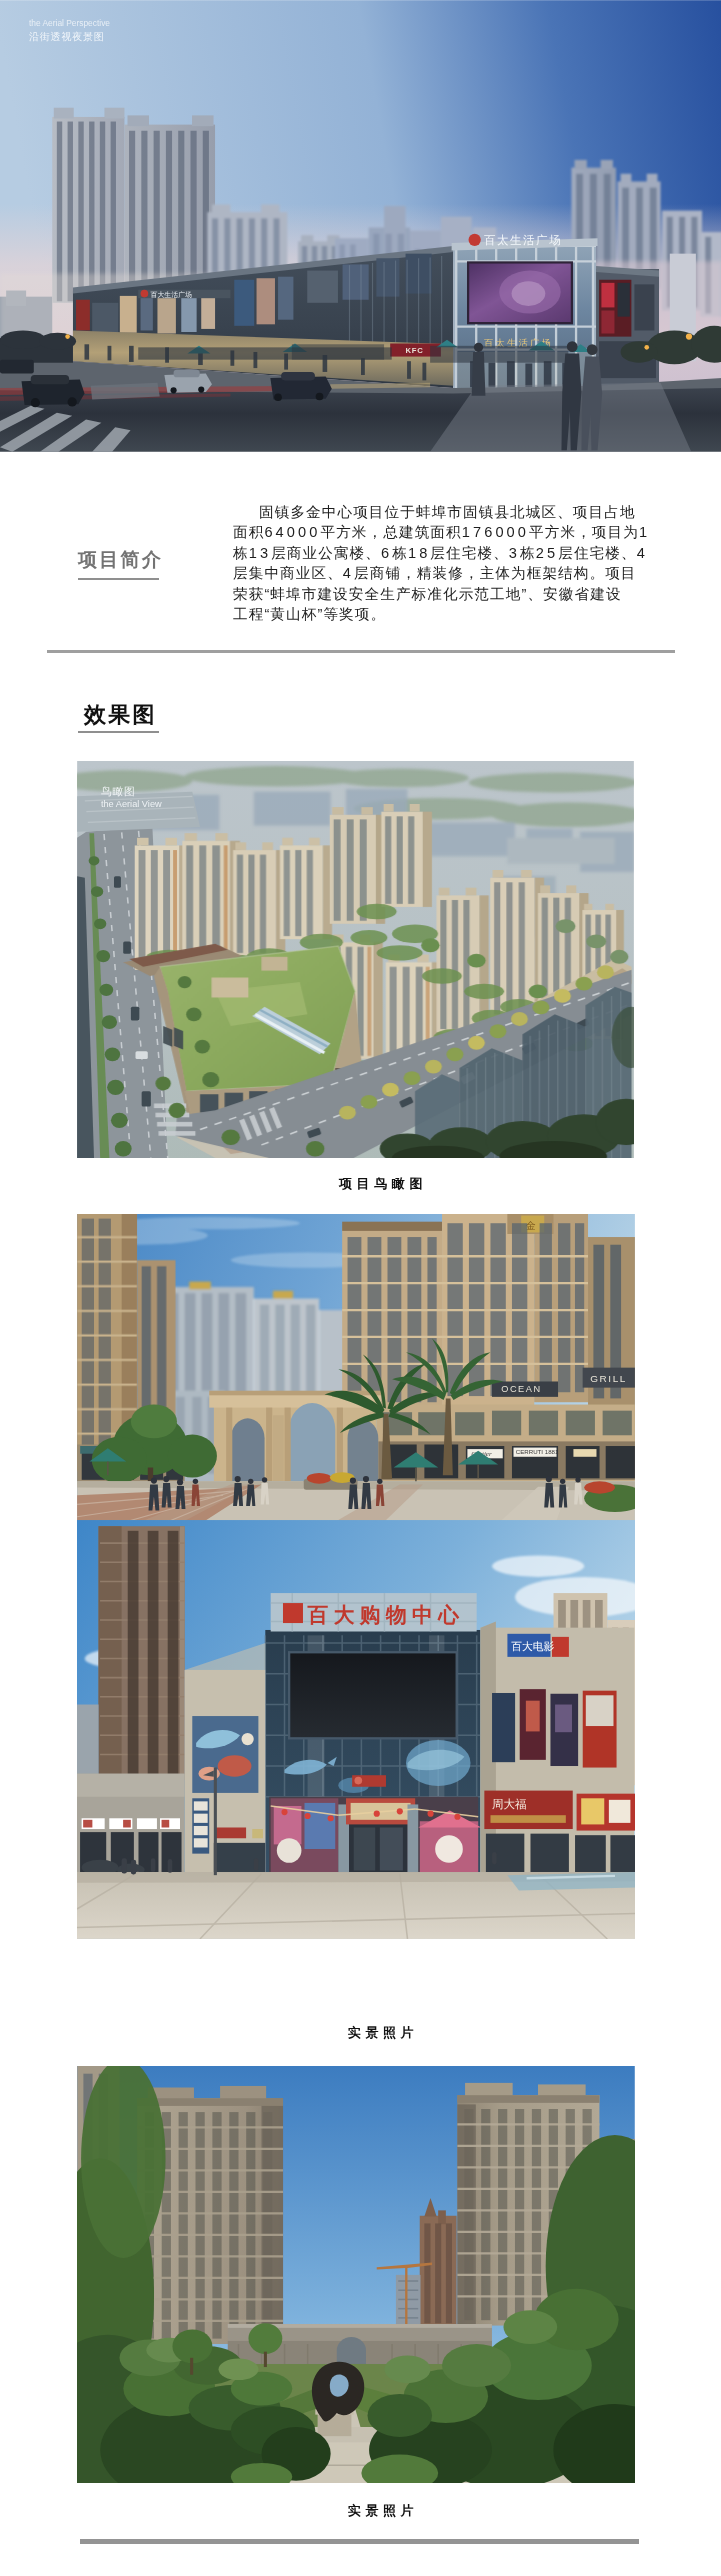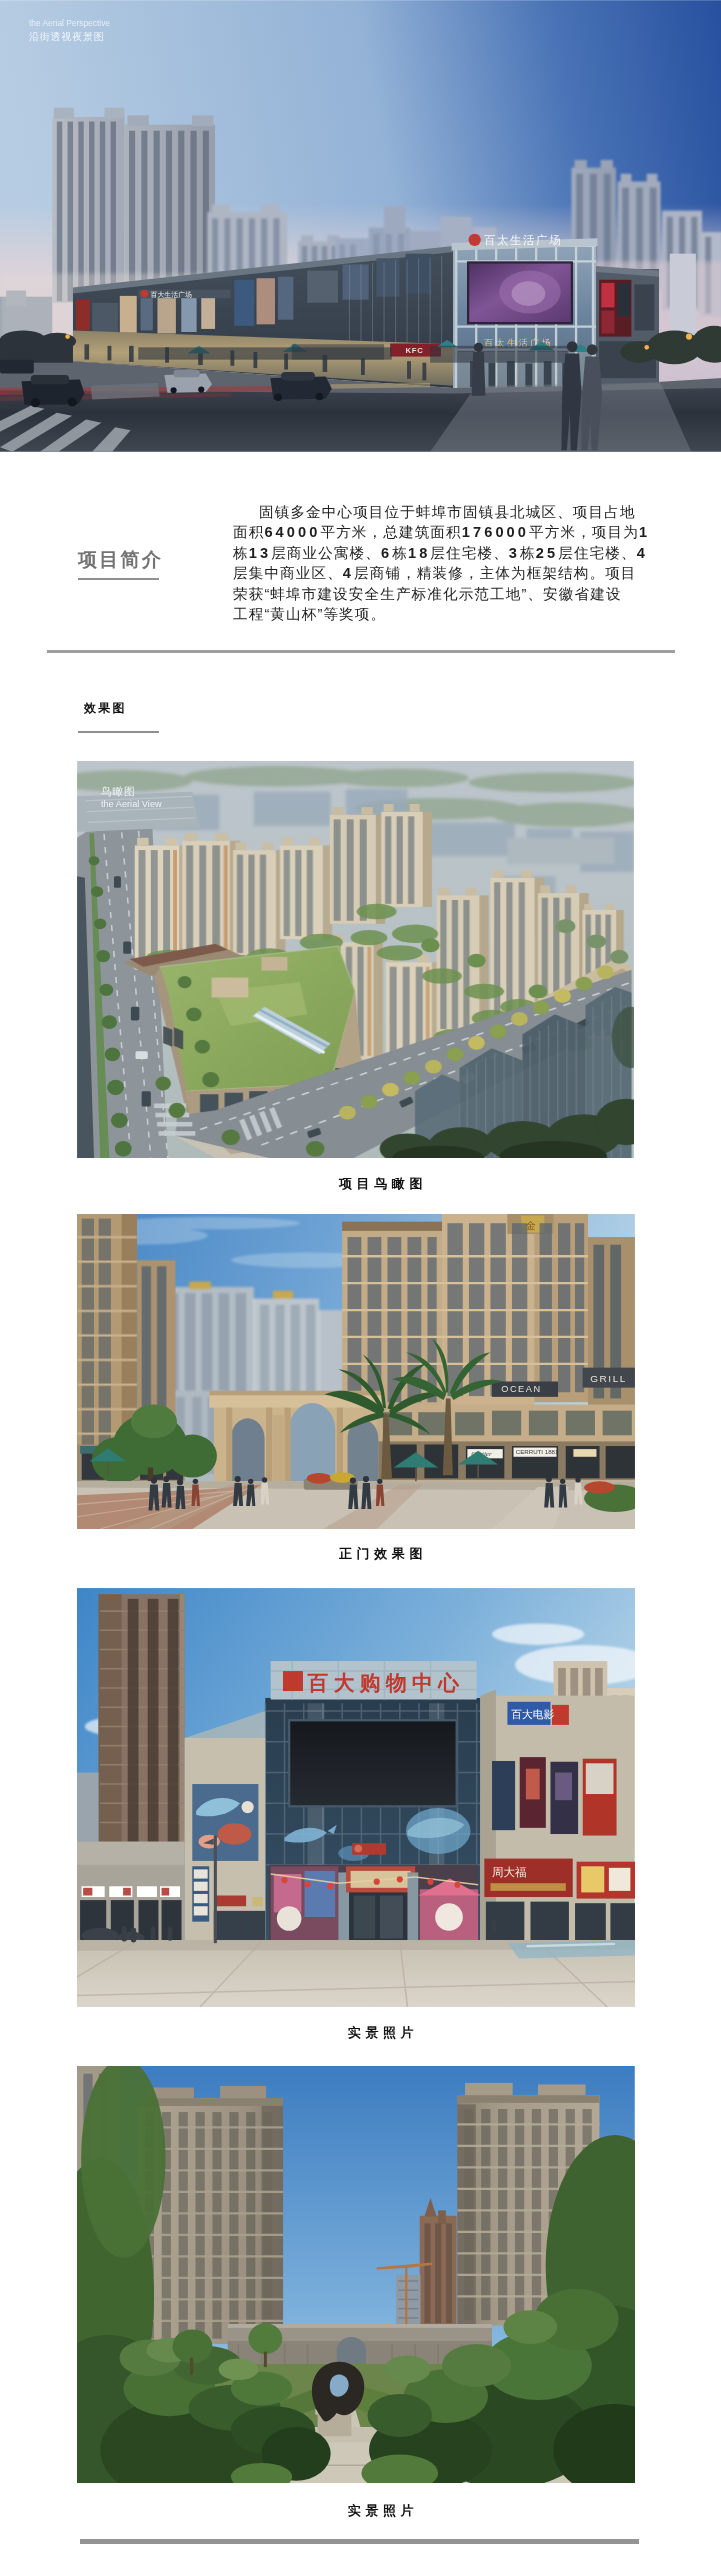--- a/index.html
+++ b/index.html
@@ -1,19 +1,19 @@
 <!DOCTYPE html>
 <html style="font-size:12.3px"><head>
 <meta charset="utf-8">
 <style>
 html,body{margin:0;padding:0;background:#ffffff;}
 body{width:722px;height:2576px;font-family:"Liberation Sans",sans-serif;position:relative;overflow:hidden;}
 .abs{position:absolute;}
 .cap{position:absolute;width:722px;text-align:center;font-weight:bold;color:#111;font-size:13px;letter-spacing:4.6px;padding-left:22px;}
-.d{letter-spacing:3.1px;font-weight:bold;}
+.d{letter-spacing:3.1px;}
 </style>
 </head>
 <body>
 
 <div class="abs" style="left:0;top:0;width:722px;height:452px;">
 <svg width="722" height="452" viewBox="0 0 940 588">
 <defs>
 <linearGradient id="p1sky" x1="0%" y1="10%" x2="100%" y2="0%">
 <stop offset="0%" stop-color="#b6cce2"></stop>
           <stop offset="50%" stop-color="#93b2d6"></stop>
@@ -360,21 +360,21 @@
 </div>
 
 <div class="abs" style="left:78px;top:547px;font-size:19px;font-weight:bold;color:#737373;letter-spacing:2.3px;">项目简介</div>
 
 <div class="abs" style="left:78px;top:578px;width:81px;height:2.3px;background:#8f8f8f;"></div>
 
 <div class="abs" style="left:233px;top:502px;width:430px;font-size:14.6px;line-height:20.4px;color:#1e1e1e;letter-spacing:1.1px;white-space:nowrap;"><span style="display:inline-block;width:26px"></span>固镇多金中心项目位于蚌埠市固镇县北城区、项目占地<br>面积<span class="d">64000</span>平方米，总建筑面积<span class="d">176000</span>平方米，项目为<span class="d">1</span><br>栋<span class="d">13</span>层商业公寓楼、<span class="d">6</span>栋<span class="d">18</span>层住宅楼、<span class="d">3</span>栋<span class="d">25</span>层住宅楼、<span class="d">4</span><br>层集中商业区、<span class="d">4</span>层商铺，精装修，主体为框架结构。项目<br>荣获“蚌埠市建设安全生产标准化示范工地”、安徽省建设<br>工程“黄山杯”等奖项。</div>
 
 <div class="abs" style="left:47px;top:650px;width:628px;height:3.1px;background:#9f9f9f;"></div>
 
-<div class="abs" style="left:84px;top:700px;font-size:12px;font-weight:bold;color:#111;letter-spacing:2.3px;">效果图</div>
+<div class="abs" style="left:84px;top:700px;font-size:22px;font-weight:bold;color:#111;letter-spacing:2.3px;">效果图</div>
 
 <div class="abs" style="left:78px;top:731px;width:81px;height:2.3px;background:#8f8f8f;"></div>
 
 <div class="abs" style="left:77px;top:761px;width:546px;height:397px;">
 <svg width="557" height="397" viewBox="0 0 725 517">
 <defs>
 <linearGradient id="aehaze" x1="0" y1="0" x2="0" y2="1">
 <stop offset="0%" stop-color="#bcc5cb"></stop>
           <stop offset="60%" stop-color="#b6c1c4"></stop>
           <stop offset="100%" stop-color="#aebbb8"></stop>
@@ -1051,21 +1051,21 @@
           <circle cx="614" cy="345" r="4"></circle>
           <circle cx="632" cy="348" r="3.5"></circle>
           <circle cx="652" cy="346" r="3.5"></circle>
         </g>
 </g>
 </svg>
 </div>
 
 <div class="cap" style="left:0;top:1545px;">正门效果图</div>
 
-<div class="abs" style="left:77px;top:1588px;width:558px;height:491px;">
+<div class="abs" style="left:77px;top:1520px;width:558px;height:491px;">
 <svg width="558" height="419" viewBox="0 0 726 545">
 <defs>
 <linearGradient id="msky" x1="0" y1="0" x2="1" y2="0.55">
 <stop offset="0%" stop-color="#3e86c8"></stop>
           <stop offset="55%" stop-color="#7cb0da"></stop>
           <stop offset="100%" stop-color="#c2dcec"></stop>
 </linearGradient>
 <linearGradient id="mscr" x1="0" y1="0" x2="0" y2="1">
 <stop offset="0%" stop-color="#15181d"></stop>
           <stop offset="100%" stop-color="#262b31"></stop>

